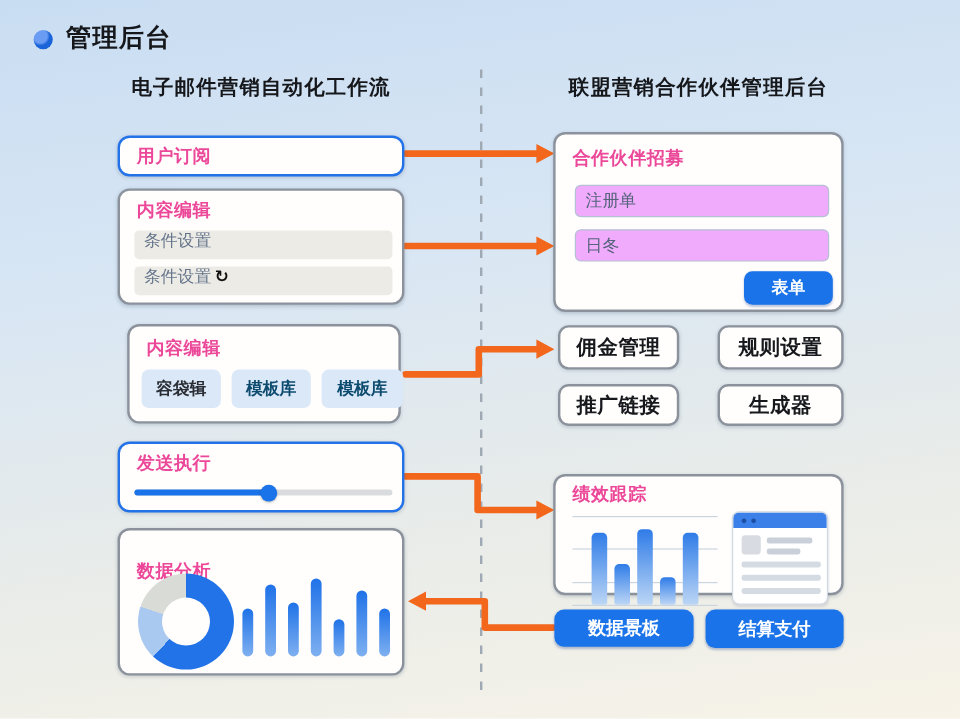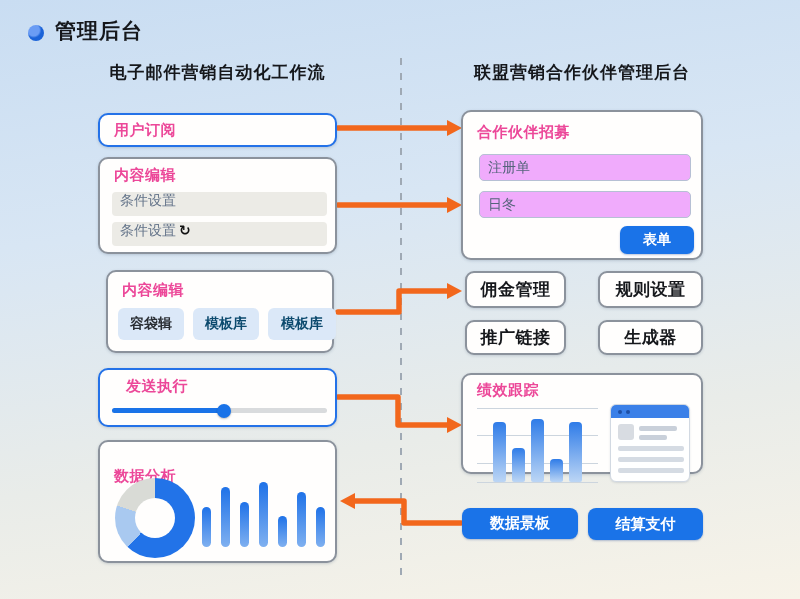--- a/index.html
+++ b/index.html
@@ -115,21 +115,21 @@
   </div>
 
   <div class="box" style="left:106px; top:270px; width:228px; height:83px;">
     <div class="box-title" style="top:9px;">内容编辑</div>
     <div class="chip dark" style="left:10px; width:66px;">容袋辑</div>
     <div class="chip bluetext" style="left:85px; width:66px;">模板库</div>
     <div class="chip bluetext" style="left:160px; width:68px;">模板库</div>
   </div>
 
   <div class="box blue" style="left:98px; top:368px; width:239px; height:59px;">
-    <div class="box-title" style="top:7px;margin-left:12px;">发送执行</div>
+    <div class="box-title" style="top:7px;">发送执行</div>
     <div class="slider">
       <div class="slider-fill" style="width: 52%;"></div>
       <div class="slider-thumb" style="left: calc(52% - 7px);"></div>
     </div>
   </div>
 
   <div class="box" style="left:98px; top:440px; width:239px; height:123px;">
     <div class="box-title" style="top:9px;margin-top:16px;">数据分析</div>
     <div class="donut" style="background: conic-gradient(rgb(34, 115, 232) 0%, rgb(34, 115, 232) 62%, rgb(169, 201, 240) 62%, rgb(169, 201, 240) 80%, rgb(217, 219, 214) 80%, rgb(217, 219, 214) 100%);"></div>
     <div class="analytics-bars">
@@ -148,21 +148,21 @@
     <input class="mock-input" style="top: 42px;" readonly="" value="注册单">
     <input class="mock-input" style="top: 79px;" readonly="" value="日冬">
     <button class="btn-primary" style="left:157px; top:114px; width:74px; height:28px; font-size:14px;">表单</button>
   </div>
 
   <div class="module" style="left:465px; top:271px; width:101px; height:37px;">佣金管理</div>
   <div class="module" style="left:598px; top:271px; width:105px; height:37px;">规则设置</div>
   <div class="module" style="left:465px; top:320px; width:101px; height:35px;">推广链接</div>
   <div class="module" style="left:598px; top:320px; width:105px; height:35px;">生成器</div>
 
-  <div class="box" style="left:461px; top:373px; width:242px; height:101px;">
+  <div class="box" style="left:461px; top:395px; width:242px; height:101px;">
     <div class="box-title" style="top:6px;">绩效跟踪</div>
     <div class="grid-line" style="top:33px;"></div>
     <div class="grid-line" style="top:60px;"></div>
     <div class="grid-line" style="top:88px;"></div>
     <div class="grid-line" style="top:107px;"></div>
     <div class="tracking-bars">
         <div class="bar" style="height: 60px;"></div>
         <div class="bar" style="height: 34px;"></div>
         <div class="bar" style="height: 63px;"></div>
         <div class="bar" style="height: 23px;"></div>

